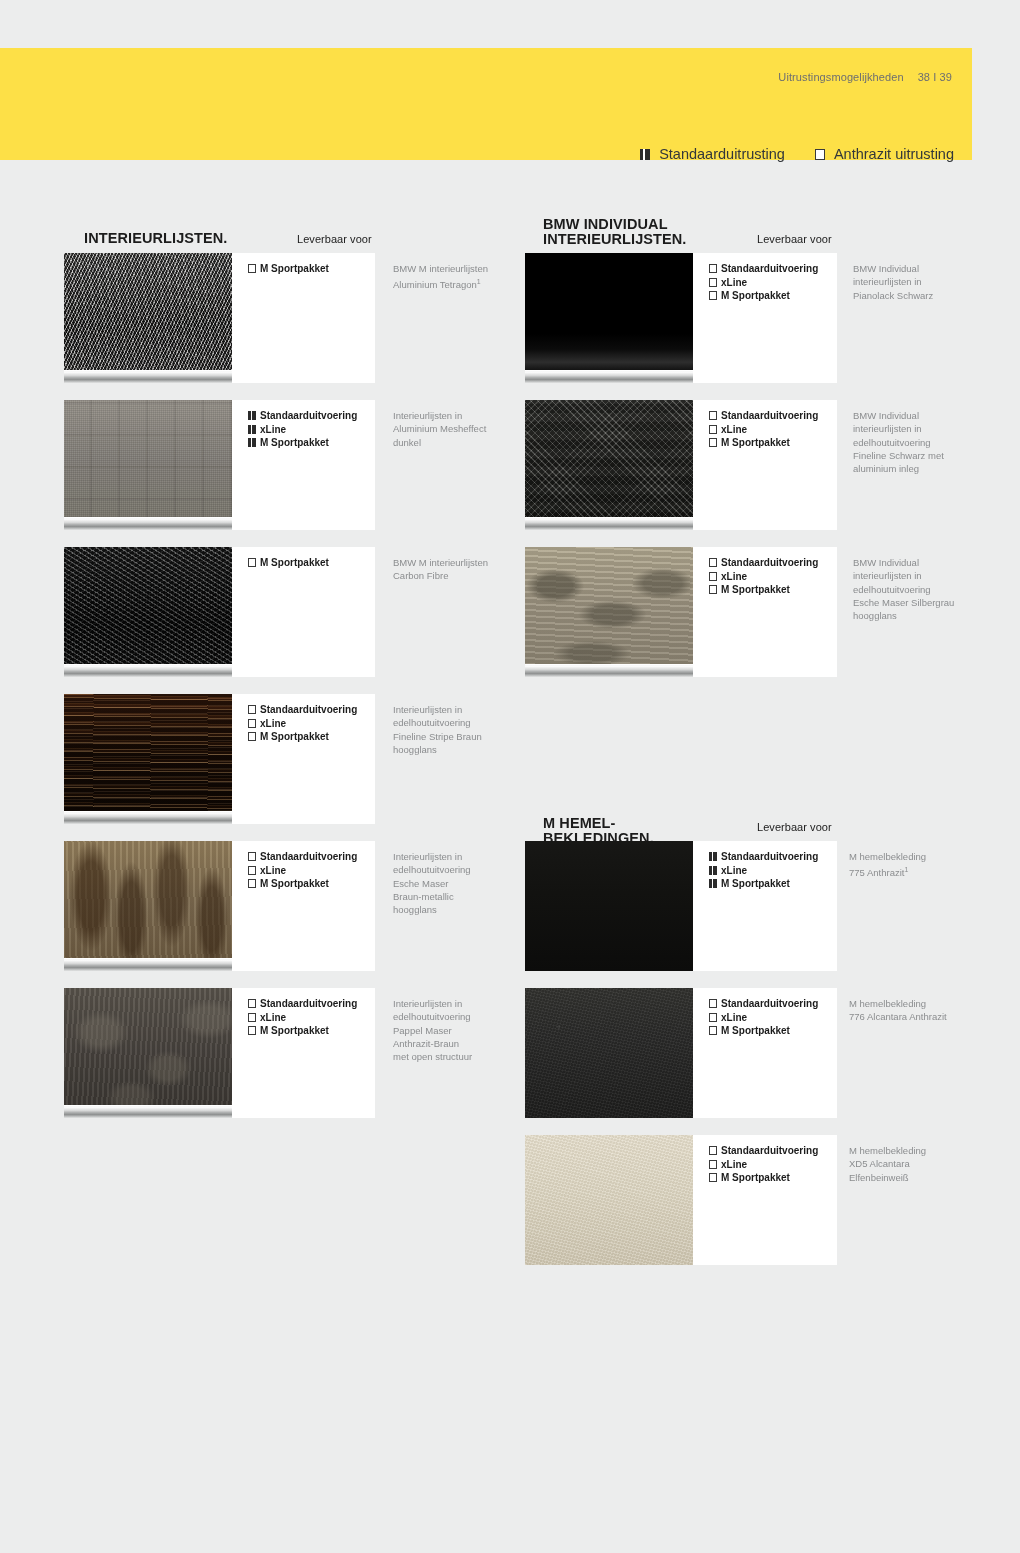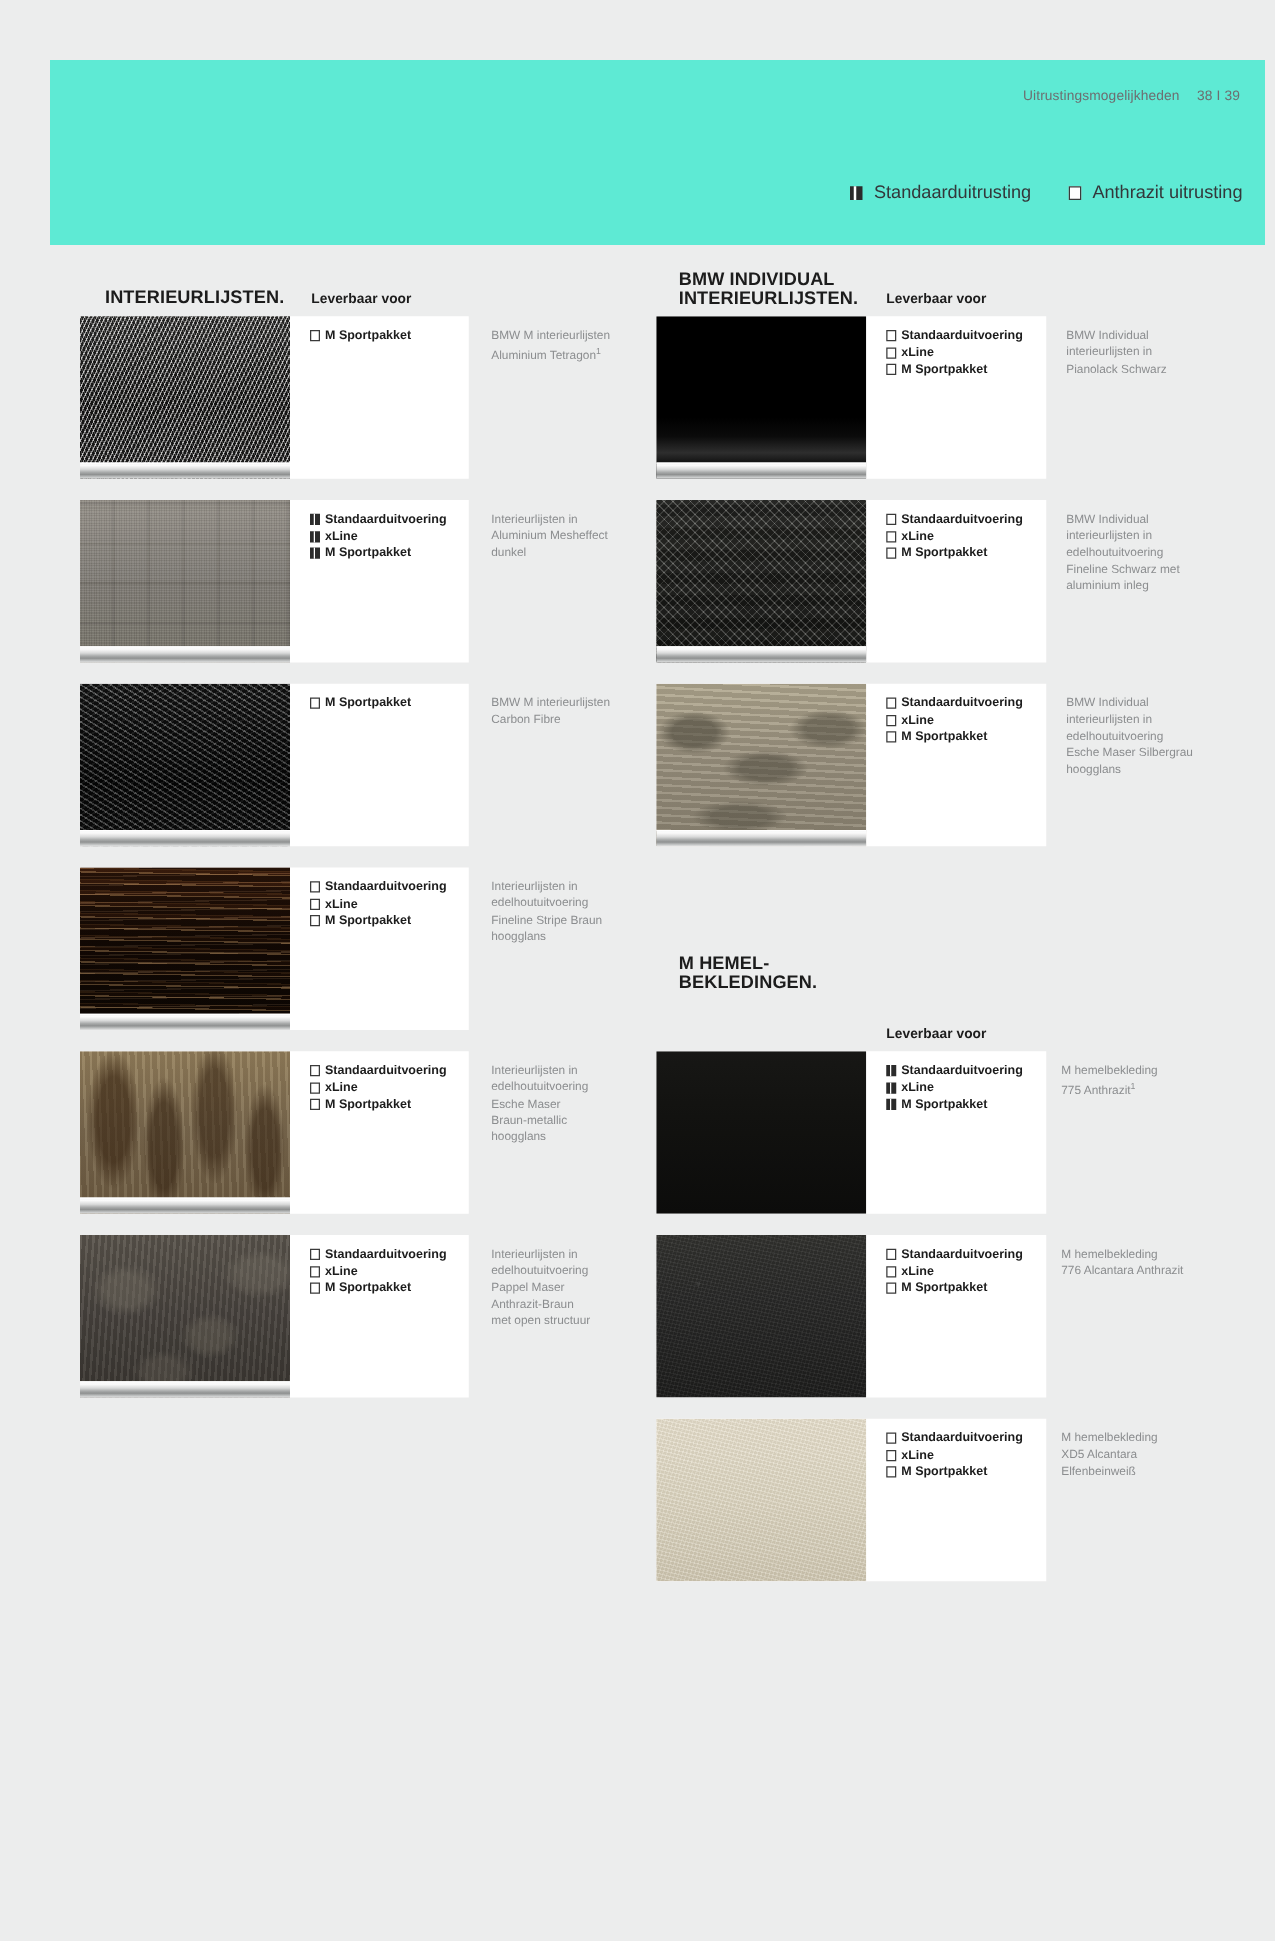--- a/index.html
+++ b/index.html
@@ -7,23 +7,22 @@
     width: 1020px; height: 1553px;
     background: #eceded;
     font-family: "Liberation Sans", sans-serif;
     -webkit-font-smoothing: antialiased;
   }
   .page { position: relative; width: 1020px; height: 1553px; overflow: hidden; }
 
   
   .header-band {
     position: absolute; left: 0; top: 48px;
-    width: 972px; height: 148px;
-    background: #5eead4;
-    margin-left: 40px;
+    width: 972px; height: 112px;
+    background: #fde047;
   }
   .hdr-crumb {
     position: absolute; right: 20px; top: 23px;
     font-size: 11px; color: #6d6e70; letter-spacing: .1px;
     white-space: nowrap;
   }
   .hdr-crumb .pg { margin-left: 14px; color: #6d6e70; }
   .legend {
     position: absolute; right: 18px; top: 98px;
     display: flex; align-items: center; gap: 30px;
@@ -42,21 +41,21 @@
   }
 
   
   .sec-title {
     position: absolute;
     font-size: 14.5px; font-weight: bold; color: #1c1c1c;
     letter-spacing: .1px; line-height: 15px;
   }
   .sec-sub {
     position: absolute;
-    font-size: 11px; font-weight: bold; color: #1c1c1c; letter-spacing: .05px;
+    font-size: 11px; font-weight: normal; color: #1c1c1c; letter-spacing: .05px; margin-left: 48px;
   }
 
   
   .row { position: absolute; }
   .card {
     position: absolute; left: 0; top: 0;
     background: #ffffff;
     height: 130px;
   }
   .swatch {
@@ -114,21 +113,21 @@
     </div>
   </div>
 
   <div class="sec-title" style="left:84px; top:231px;">INTERIEURLIJSTEN.</div>
   <div class="sec-sub" style="left:249px; top:233px;">Leverbaar voor</div>
 
   <div class="sec-title" style="left:543px; top:217px; white-space:pre-line;">BMW INDIVIDUAL
 INTERIEURLIJSTEN.</div>
   <div class="sec-sub" style="left:709px; top:233px;">Leverbaar voor</div>
 
-  <div class="sec-title" style="left:543px; top:764px; white-space:pre-line;">M HEMEL-
+  <div class="sec-title" style="left:543px; top:816px; white-space:pre-line;">M HEMEL-
 BEKLEDINGEN.</div>
   <div class="sec-sub" style="left:709px; top:821px;">Leverbaar voor</div>
 
   <div id="rows-host">
       <div class="row" style="left: 0px; top: 253px; width: 1020px; height: 130px;">
         <div class="card" style="left: 64px; width: 311px;"></div>
         <div class="swatch" style="left: 64px; width: 168px;">
           <div class="fill" style="background: repeating-linear-gradient(115deg, rgba(255, 255, 255, 0.46) 0px, rgba(255, 255, 255, 0.46) 1px, rgba(0, 0, 0, 0.5) 1px, rgba(0, 0, 0, 0.5) 3px), repeating-linear-gradient(65deg, rgba(255, 255, 255, 0.34) 0px, rgba(255, 255, 255, 0.34) 1px, rgba(0, 0, 0, 0.4) 1px, rgba(0, 0, 0, 0.4) 3.2px), linear-gradient(rgb(125, 124, 121), rgb(59, 58, 56) 55%, rgb(90, 88, 87));"></div>
           <div class="strip"></div>
         </div>

